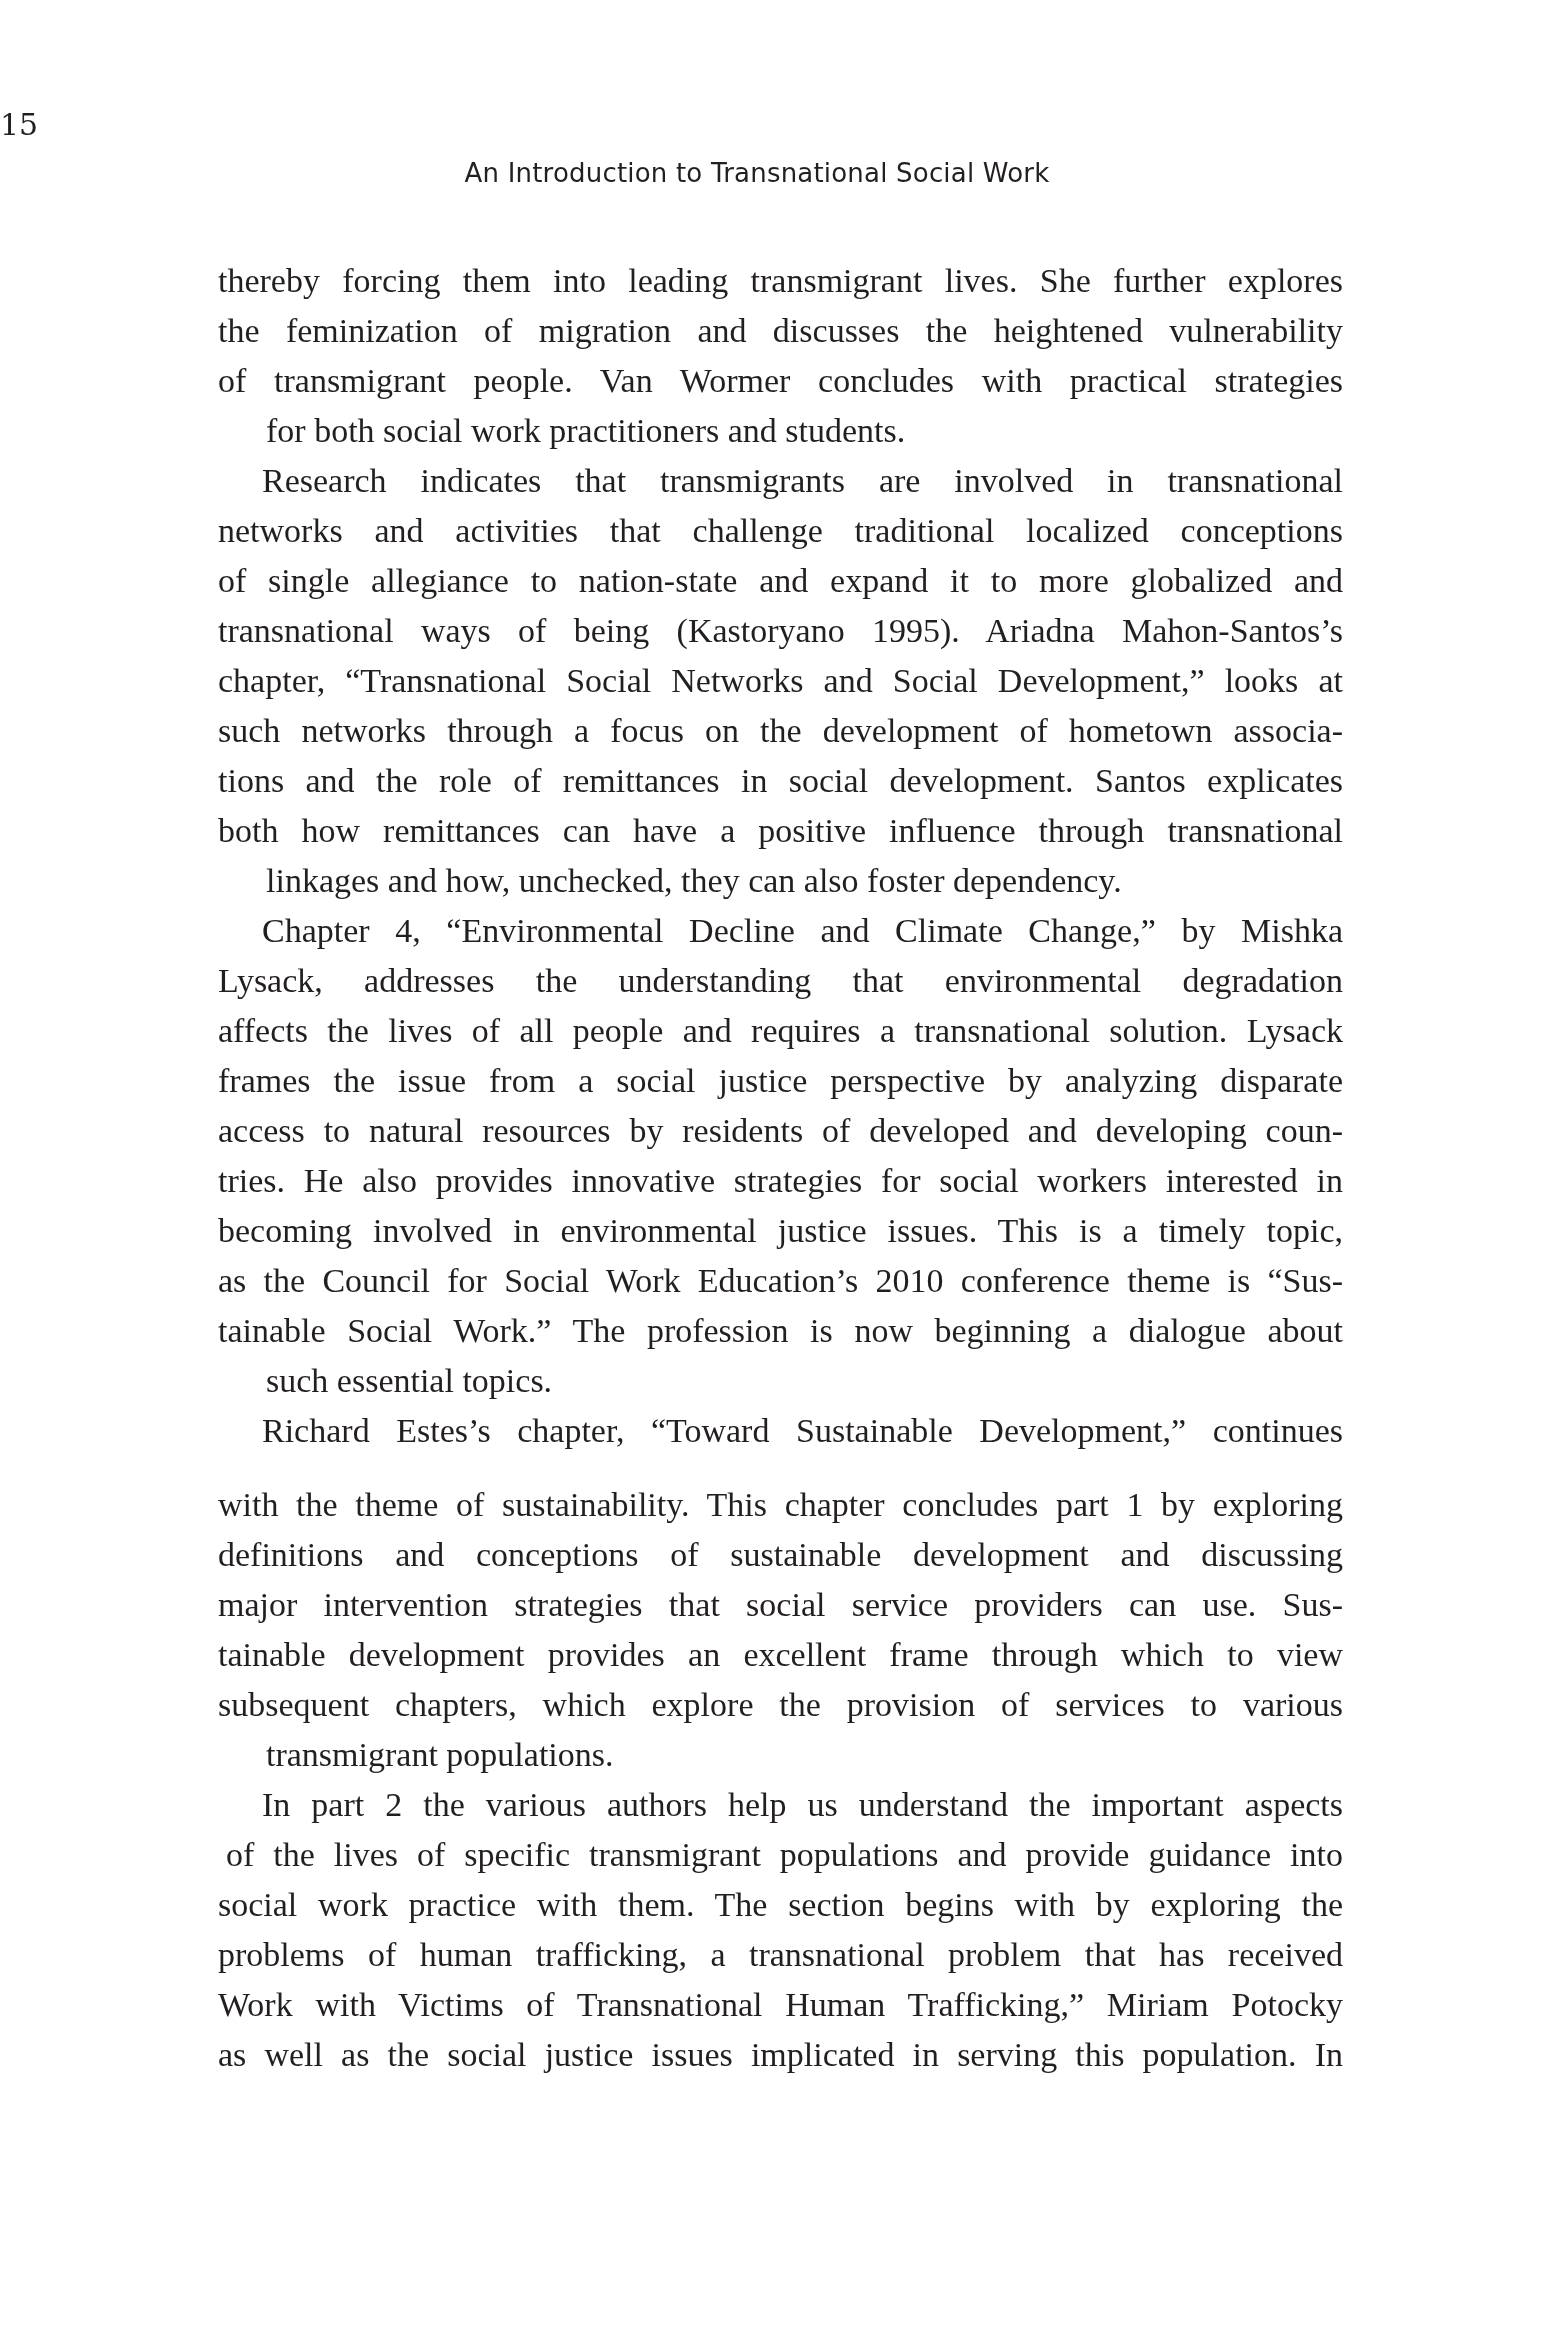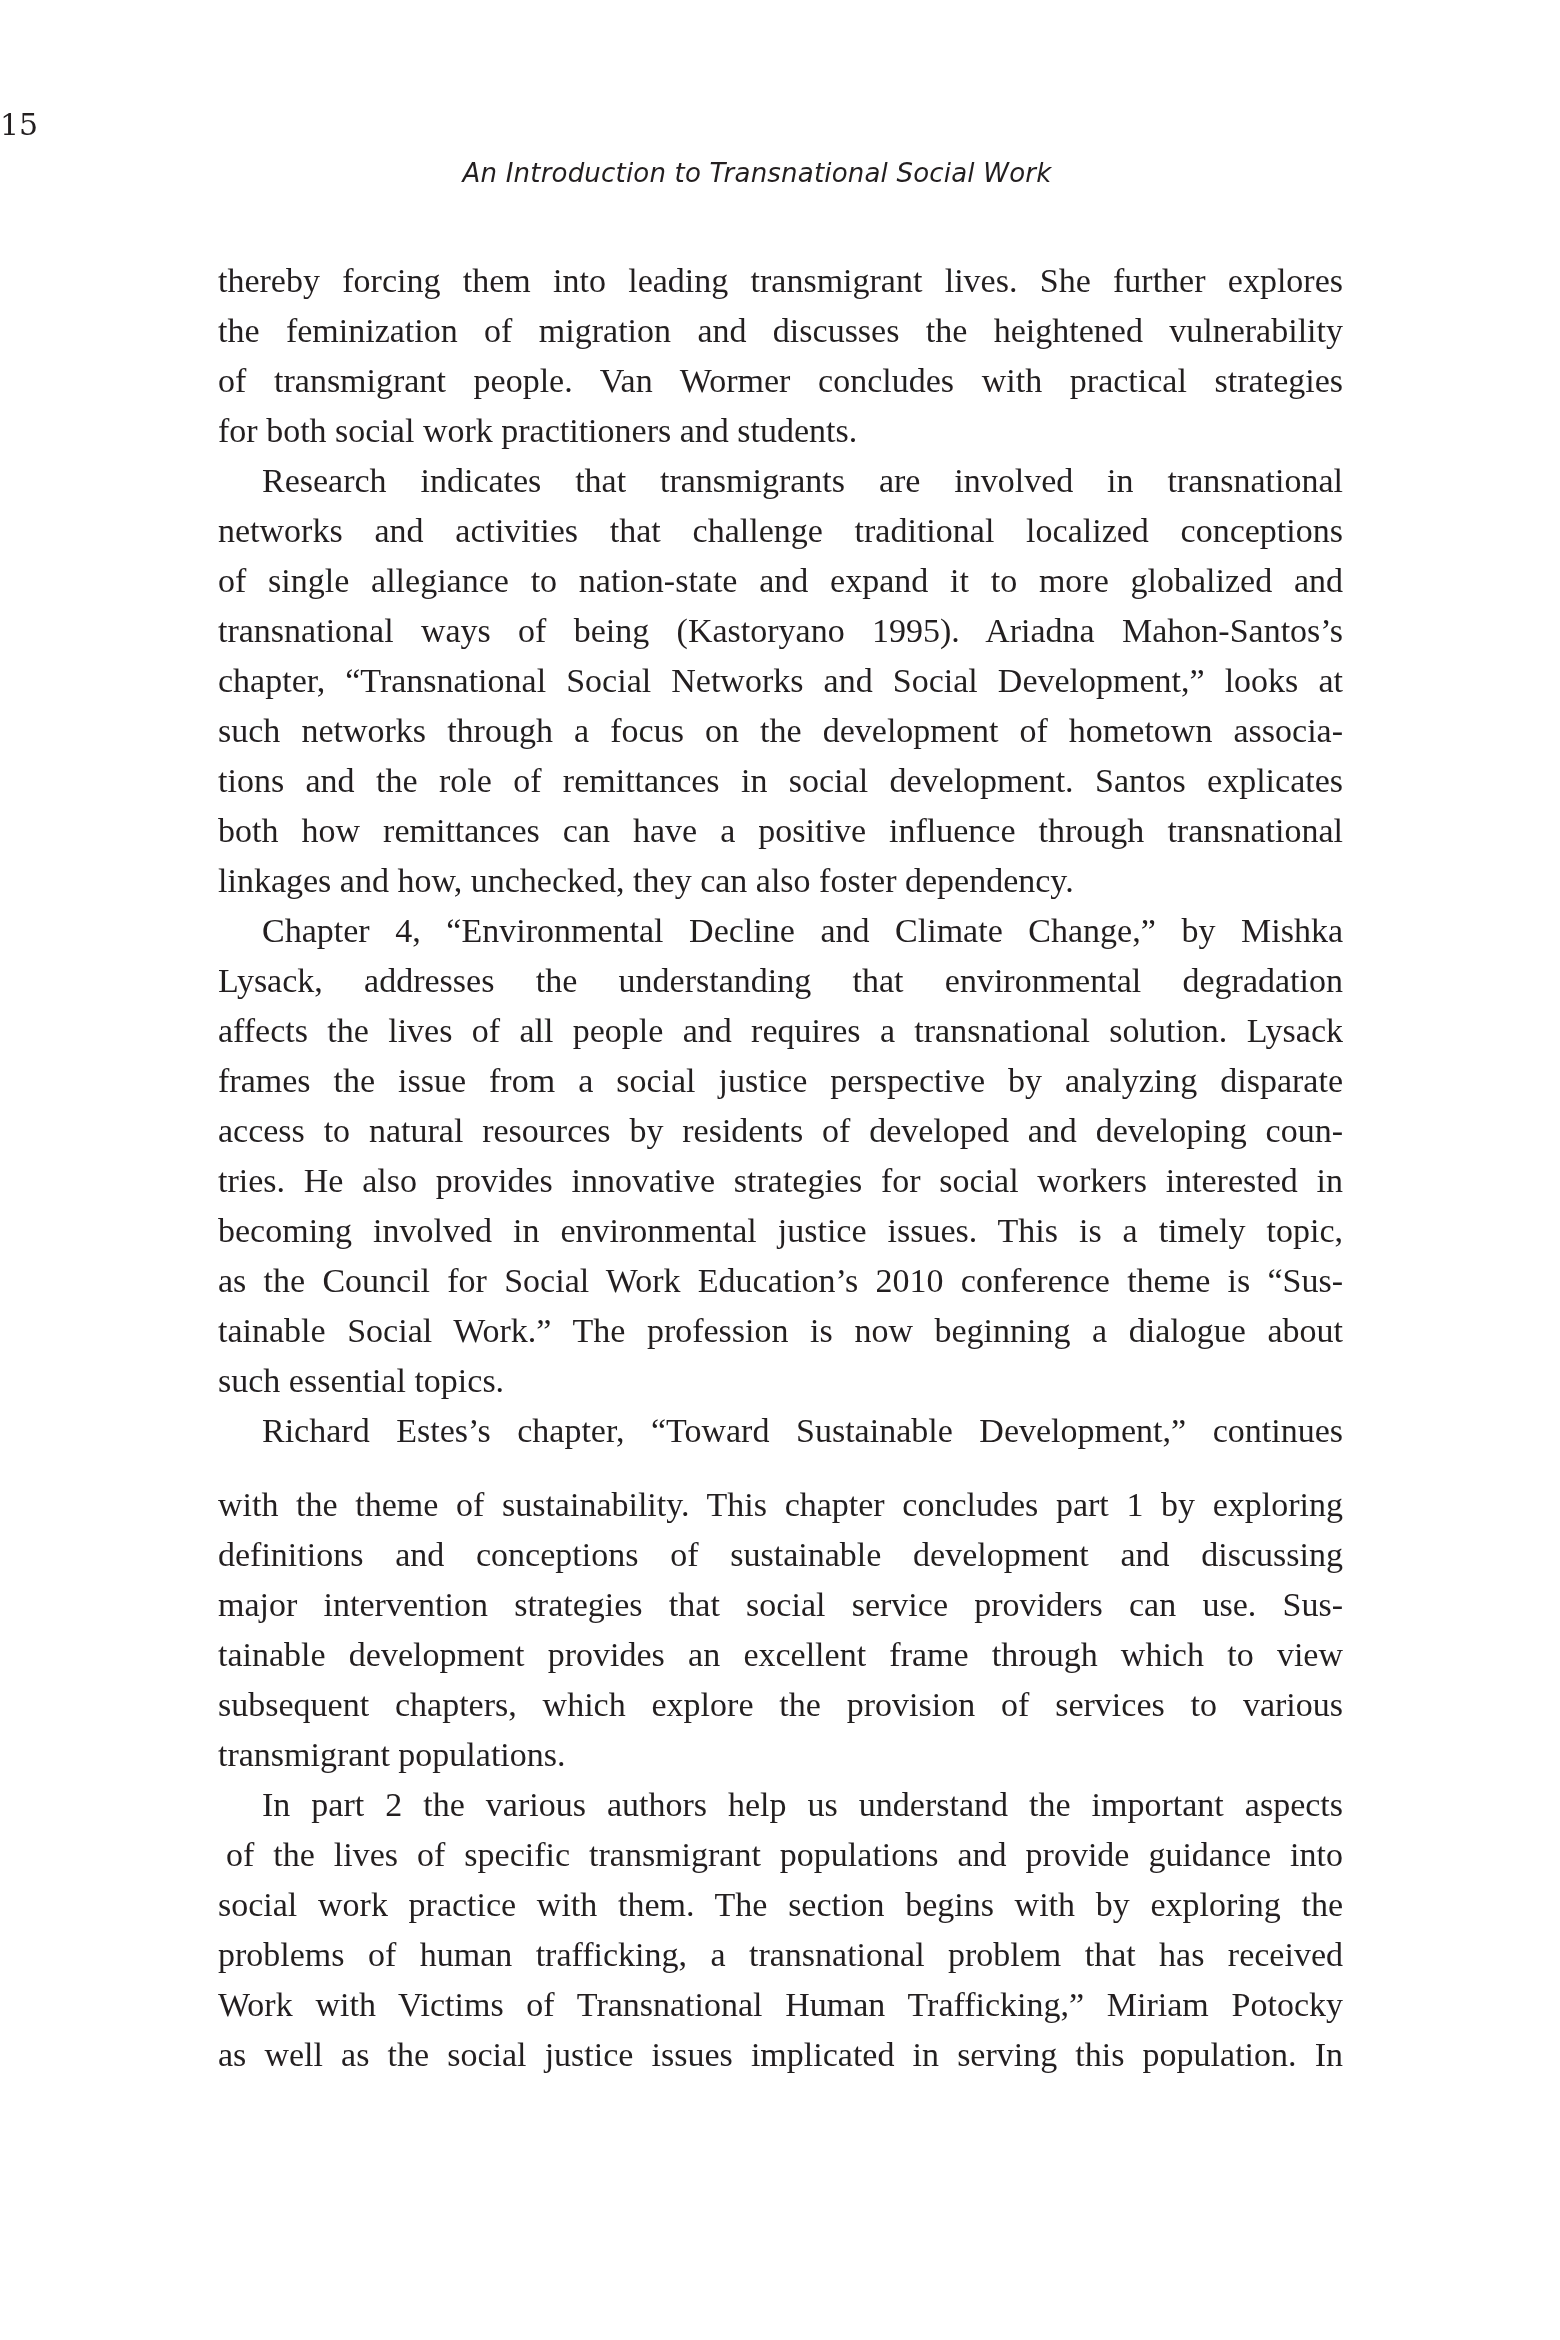--- a/index.html
+++ b/index.html
@@ -28,21 +28,20 @@
       position: absolute;
       left: 0;
       width: 1514px;
       top: 156px;
       text-align: center;
       font-family: "DejaVu Sans", sans-serif;
       font-size: 26px;
       line-height: 34px;
       color: #231f20;
       letter-spacing: 0.2px;
-      font-style: italic;
     }
     .body-text {
       position: absolute;
       left: 218px;
       top: 256px;
       width: 1125px;
       font-family: "Liberation Serif", serif;
       font-size: 34px;
       line-height: 50px;
       color: #231f20;
@@ -51,20 +50,21 @@
       display: block;
       height: 50px;
       white-space: nowrap;
       text-align: justify;
       text-align-last: justify;
       white-space: normal;
       overflow: visible;
     }
     .line.last {
       text-align-last: left;
+      margin-left: 48px;
     }
     .line.indent {
       padding-left: 44px;
     }
   </style>
 </head>
 <body>
 
 <div class="page-number">15</div>
 <div class="running-head">An Introduction to Transnational Social Work</div>

